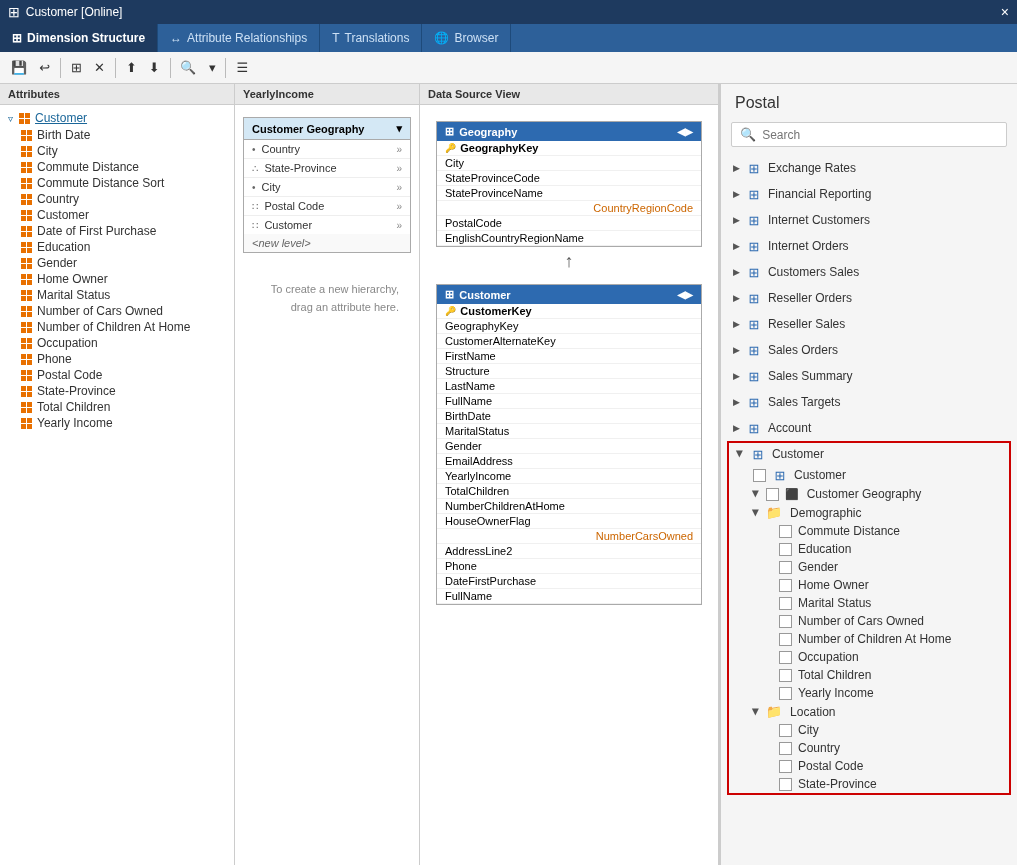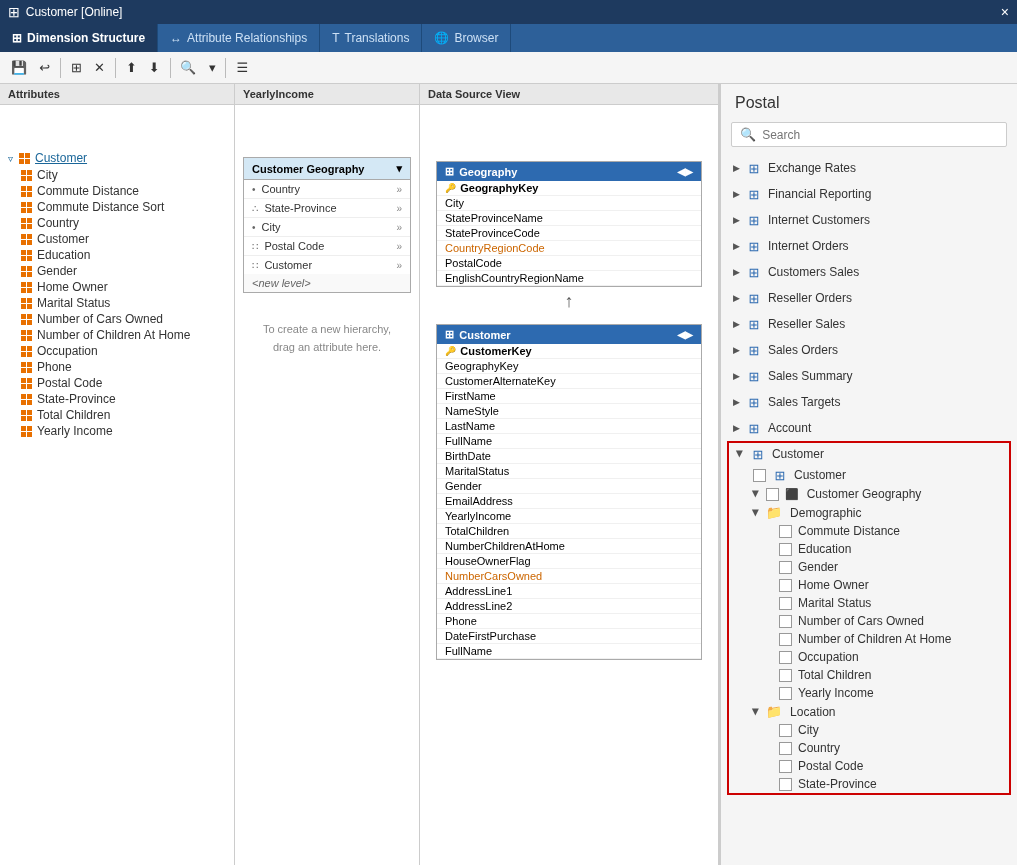--- a/index.html
+++ b/index.html
@@ -86,21 +86,20 @@
       display: flex;
       flex: 1;
       overflow: hidden;
     }
 
     .pane {
       display: flex;
       flex-direction: column;
       border-right: 1px solid #ccc;
       overflow: hidden;
-      gap: 40px;
     }
 
     .pane-header {
       background: #e8e8e8;
       padding: 4px 8px;
       font-weight: 600;
       font-size: 11px;
       border-bottom: 1px solid #ccc;
       color: #333;
     }
@@ -186,21 +185,21 @@
       padding: 3px 8px;
       color: #666;
       font-style: italic;
       font-size: 11px;
       background: #f9f9f9;
     }
 
     .drag-hint {
       padding: 20px;
       color: #888;
-      text-align: center;
+      text-align: right;
       font-size: 11px;
       line-height: 1.6;
     }
 
     
     .datasource-pane {
       flex: 1;
     }
 
     .ds-table {
@@ -228,21 +227,21 @@
       display: flex;
       align-items: center;
     }
 
     .ds-table-row.key-row {
       background: #fff;
       color: #000;
       font-weight: 600;
     }
 
-    .ds-table-row.orange { color: #cc6600; }
+    .ds-table-row.orange { color: #cc6600; justify-content: flex-end; }
 
     .key-indicator {
       font-size: 9px;
       color: #888;
       margin-right: 4px;
     }
 
     .ds-connector {
       display: flex;
       justify-content: center;
@@ -464,20 +463,29 @@
           </div>
 
           <div id="attr-items-container">
               <div class="attr-item">
     <svg width="13" height="13" viewBox="0 0 13 13">
       <rect x="1" y="1" width="5" height="5" fill="#e87000"></rect>
       <rect x="7" y="1" width="5" height="5" fill="#e87000"></rect>
       <rect x="1" y="7" width="5" height="5" fill="#e87000"></rect>
       <rect x="7" y="7" width="5" height="5" fill="#e87000"></rect>
     </svg>
+    <span>Birth Date</span>
+  </div>
+              <div class="attr-item">
+    <svg width="13" height="13" viewBox="0 0 13 13">
+      <rect x="1" y="1" width="5" height="5" fill="#e87000"></rect>
+      <rect x="7" y="1" width="5" height="5" fill="#e87000"></rect>
+      <rect x="1" y="7" width="5" height="5" fill="#e87000"></rect>
+      <rect x="7" y="7" width="5" height="5" fill="#e87000"></rect>
+    </svg>
     <span>City</span>
   </div>
               <div class="attr-item">
     <svg width="13" height="13" viewBox="0 0 13 13">
       <rect x="1" y="1" width="5" height="5" fill="#e87000"></rect>
       <rect x="7" y="1" width="5" height="5" fill="#e87000"></rect>
       <rect x="1" y="7" width="5" height="5" fill="#e87000"></rect>
       <rect x="7" y="7" width="5" height="5" fill="#e87000"></rect>
     </svg>
     <span>Commute Distance</span>
@@ -501,20 +509,29 @@
     <span>Country</span>
   </div>
               <div class="attr-item">
     <svg width="13" height="13" viewBox="0 0 13 13">
       <rect x="1" y="1" width="5" height="5" fill="#e87000"></rect>
       <rect x="7" y="1" width="5" height="5" fill="#e87000"></rect>
       <rect x="1" y="7" width="5" height="5" fill="#e87000"></rect>
       <rect x="7" y="7" width="5" height="5" fill="#e87000"></rect>
     </svg>
     <span>Customer</span>
+  </div>
+              <div class="attr-item">
+    <svg width="13" height="13" viewBox="0 0 13 13">
+      <rect x="1" y="1" width="5" height="5" fill="#e87000"></rect>
+      <rect x="7" y="1" width="5" height="5" fill="#e87000"></rect>
+      <rect x="1" y="7" width="5" height="5" fill="#e87000"></rect>
+      <rect x="7" y="7" width="5" height="5" fill="#e87000"></rect>
+    </svg>
+    <span>Date of First Purchase</span>
   </div>
               <div class="attr-item">
     <svg width="13" height="13" viewBox="0 0 13 13">
       <rect x="1" y="1" width="5" height="5" fill="#e87000"></rect>
       <rect x="7" y="1" width="5" height="5" fill="#e87000"></rect>
       <rect x="1" y="7" width="5" height="5" fill="#e87000"></rect>
       <rect x="7" y="7" width="5" height="5" fill="#e87000"></rect>
     </svg>
     <span>Education</span>
   </div>
@@ -682,24 +699,24 @@
             </div>
             <div id="geography-rows" style="max-height:130px;overflow-y:auto;">
                 <div class="ds-table-row key-row">
                   <span class="key-indicator">🔑</span>
                   <span>GeographyKey</span>
                 </div>
                 <div class="ds-table-row">
                   <span>City</span>
                 </div>
                 <div class="ds-table-row">
+                  <span>StateProvinceCode</span>
+                </div>
+                <div class="ds-table-row">
                   <span>StateProvinceName</span>
-                </div>
-                <div class="ds-table-row">
-                  <span>StateProvinceCode</span>
                 </div>
                 <div class="ds-table-row orange">
                   <span>CountryRegionCode</span>
                 </div>
                 <div class="ds-table-row">
                   <span>PostalCode</span>
                 </div>
                 <div class="ds-table-row">
                   <span>EnglishCountryRegionName</span>
                 </div>
@@ -725,21 +742,21 @@
                 <div class="ds-table-row">
                   <span>GeographyKey</span>
                 </div>
                 <div class="ds-table-row">
                   <span>CustomerAlternateKey</span>
                 </div>
                 <div class="ds-table-row">
                   <span>FirstName</span>
                 </div>
                 <div class="ds-table-row">
-                  <span>NameStyle</span>
+                  <span>Structure</span>
                 </div>
                 <div class="ds-table-row">
                   <span>LastName</span>
                 </div>
                 <div class="ds-table-row">
                   <span>FullName</span>
                 </div>
                 <div class="ds-table-row">
                   <span>BirthDate</span>
                 </div>
@@ -759,23 +776,20 @@
                   <span>TotalChildren</span>
                 </div>
                 <div class="ds-table-row">
                   <span>NumberChildrenAtHome</span>
                 </div>
                 <div class="ds-table-row">
                   <span>HouseOwnerFlag</span>
                 </div>
                 <div class="ds-table-row orange">
                   <span>NumberCarsOwned</span>
-                </div>
-                <div class="ds-table-row">
-                  <span>AddressLine1</span>
                 </div>
                 <div class="ds-table-row">
                   <span>AddressLine2</span>
                 </div>
                 <div class="ds-table-row">
                   <span>Phone</span>
                 </div>
                 <div class="ds-table-row">
                   <span>DateFirstPurchase</span>
                 </div>

